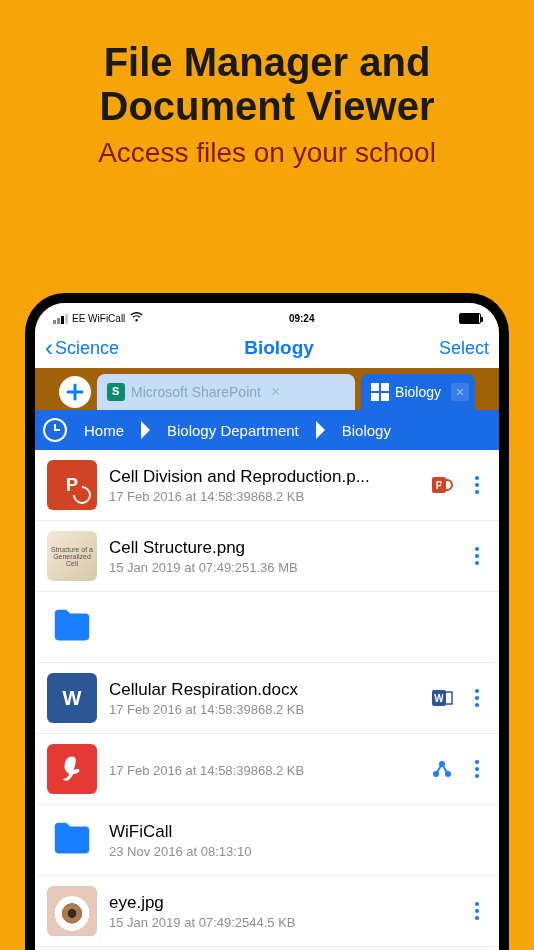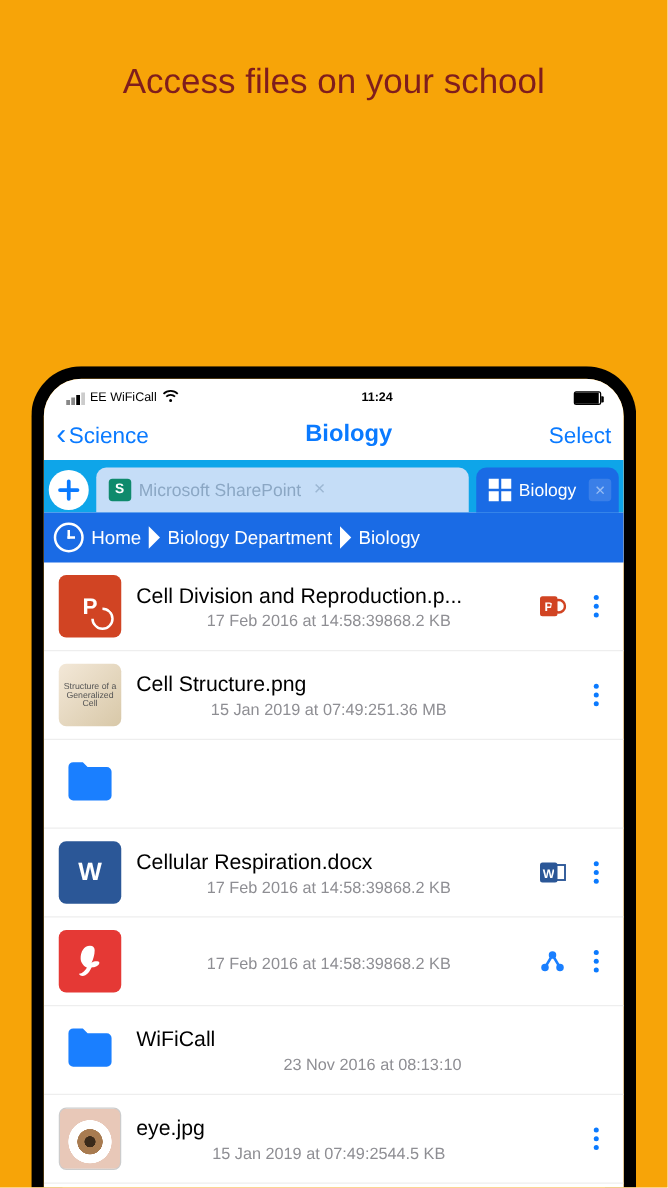--- a/index.html
+++ b/index.html
@@ -70,25 +70,25 @@
       display: flex;
       justify-content: space-between;
       align-items: center;
       padding: 6px 10px 8px;
     }
     .nav-back { display:flex; align-items:center; color:#0a7aff; font-size:18px; gap: 2px; }
     .nav-back-chevron { font-size: 24px; line-height: 1; }
     .nav-title { color:#0a7aff; font-size:19px; font-weight:600; }
     .nav-select { color:#0a7aff; font-size:18px; }
     .tab-strip {
-      background:#0ea5e9;
+      background:#a16207;
       display:flex;
       align-items:center;
       gap:6px;
-      padding: 6px 4px 0;
+      padding: 6px 24px 0;
     }
     .add-tab-btn {
       width:32px; height:32px;
       background:#fff;
       border-radius:50%;
       color:#0a7aff;
       display:flex;align-items:center;justify-content:center;
       font-size:22px;font-weight:700;
       flex-shrink:0;
     }
@@ -108,21 +108,21 @@
     .tab-icon-grid span{background:#fff;}
     .tab-close { color: inherit; opacity: 0.7; font-size: 16px; margin-left: 4px;}
     .tab-active .tab-close { color:#cfe1fb; background: rgba(255,255,255,0.2); width:18px;height:18px;border-radius:3px;display:flex;align-items:center;justify-content:center;font-size:14px;}
     .breadcrumb-bar {
       background:#1a6be5;
       display:flex;
       align-items:center;
       color:#fff;
       font-size:15px;
       padding: 8px 8px;
-      gap: 6px;
+      gap: 17px;
     }
     .history-icon {
       width:24px;height:24px;
       border:2px solid #fff;
       border-radius:50%;
       position:relative;
       flex-shrink:0;
     }
     .history-icon::before{content:'';position:absolute;left:9px;top:4px;width:2px;height:7px;background:#fff;}
     .history-icon::after{content:'';position:absolute;left:9px;top:9px;width:6px;height:2px;background:#fff;}
@@ -152,34 +152,38 @@
     .thumb-ppt::after{content:'';position:absolute;right:6px;bottom:6px;width:14px;height:14px;border:2px solid #fff;border-radius:50%;border-left-color:transparent;transform:rotate(45deg);}
     .thumb-img-cell { background: linear-gradient(135deg,#f3e8d8,#d8c8a8); font-size:7px; color:#555; text-align:center; padding:2px;}
     .thumb-folder { color:#1a7fff; }
     .thumb-folder svg { width:46px; height:46px; }
     .thumb-word { background:#2b5797; color:#fff; font-weight:700; font-size:20px;}
     .thumb-pdf { background:#e53935; color:#fff; }
     .thumb-pdf svg { width:30px; height:30px; }
     .thumb-eye { background: radial-gradient(circle at 50% 55%, #3b2a1a 12%, #a87b50 13% 28%, #fff 29% 48%, #e8c8b8 49%); border:1px solid #ccc;}
     .file-main { flex:1; min-width:0; }
     .file-name { font-size:17px; color:#000; white-space:nowrap; overflow:hidden; text-overflow:ellipsis;}
-    .file-meta { display:flex; justify-content:center; color:#8e8e93; font-size:13px; margin-top:2px;}
+    .file-meta { display:flex; justify-content:flex-start; color:#8e8e93; font-size:13px; margin-top:2px;}
     .file-date {}
     .file-size {}
     .file-app-icon { width:26px; flex-shrink:0; display:flex; align-items:center; justify-content:center;}
     .app-ppt { color:#d14423; }
     .app-word { color:#2b5797; }
     .app-pdf { color:#1a7fff; }
     .more-btn { width:20px; flex-shrink:0; color:#0a7aff; font-size:20px; font-weight:700; display:flex; flex-direction:column; align-items:center; gap:3px; line-height:4px;}
     .more-btn span { width:4px;height:4px;background:#0a7aff;border-radius:50%;display:block;}
   </style>
 </head>
 <body>
 
 <div class="promo-header">
+  <div class="promo-title">
+    <span>File Manager and</span><br>
+    <span>Document Viewer</span>
+  </div>
   <div class="promo-subtitle">
     <span>Access files on your school</span><br>
   </div>
 </div>
 
 <div class="phone">
   <div class="phone-inner">
 
     <div class="status-bar">
       <div class="status-left">
@@ -189,21 +193,21 @@
             <span></span>
             <span></span>
           </span>
         <span>EE WiFiCall</span>
         <span class="wifi-icon">
           <svg width="15" height="12" viewBox="0 0 15 12">
               <path d="M7.5 10.5a1.2 1.2 0 100-2.4 1.2 1.2 0 000 2.4zM4.5 6.8a4.3 4.3 0 016 0l1-1a5.7 5.7 0 00-8 0l1 1zM2.3 4.6a7.4 7.4 0 0110.4 0l1-1a8.8 8.8 0 00-12.4 0l1 1z" fill="#000"></path>
             </svg>
         </span>
       </div>
-      <div style="font-weight:600">11:24</div>
+      <div style="font-weight:600">09:24</div>
       <div class="status-right">
         <div class="battery">
             <div class="battery-fill"></div>
           </div>
       </div>
     </div>
 
     <div class="nav-bar">
       <div class="nav-back">
         <span class="nav-back-chevron">‹</span>

